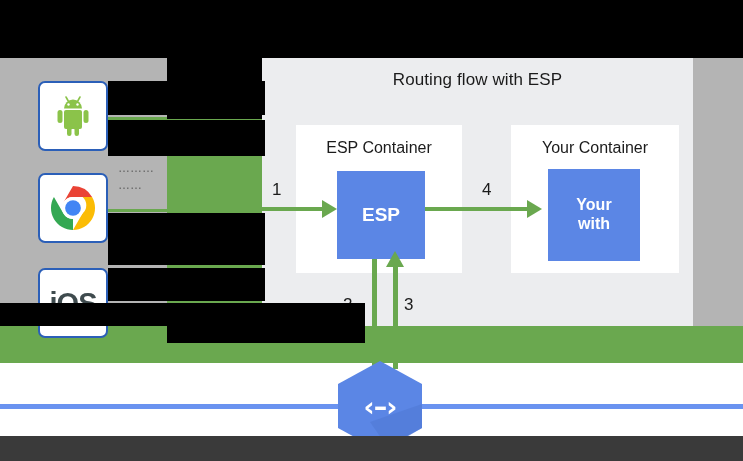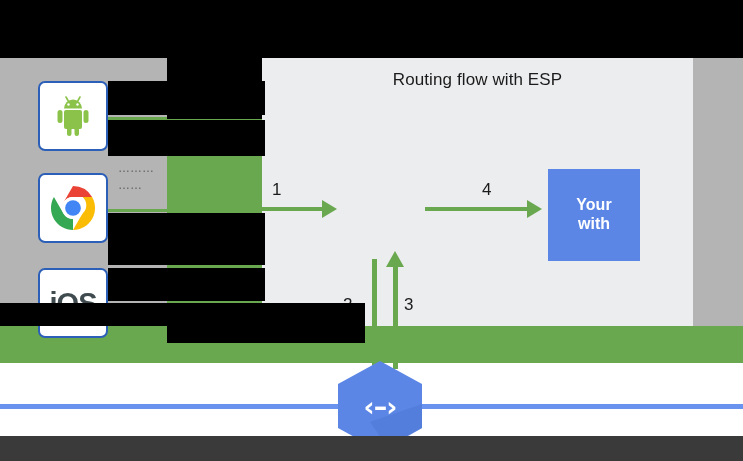--- a/index.html
+++ b/index.html
@@ -183,21 +183,28 @@
 <div id="stage">
 
   <div class="layer" id="page-left-gray"></div>
   <div class="layer" id="page-white-lower"></div>
   <div class="layer" id="green-band"></div>
   <div class="layer" id="green-block"></div>
 
   <div class="layer" id="diagram-panel"></div>
   <div id="panel-title">Routing flow with ESP</div>
 
-
+  <div class="layer container-box" id="esp-container">
+    <div class="container-label">ESP Container</div>
+  </div>
+  <div class="blue-box" id="esp-box">ESP</div>
+
+  <div class="layer container-box" id="your-container">
+    <div class="container-label">Your Container</div>
+  </div>
   <div class="blue-box" id="your-code-box">
     <span>
       <span>Your</span><br>
       <span>with</span>
     </span>
   </div>
 
   <div class="arrow-line" id="arrow1-line"></div>
   <div class="arrow-head" id="arrow1-head"></div>
   <div id="label-1">1</div>

